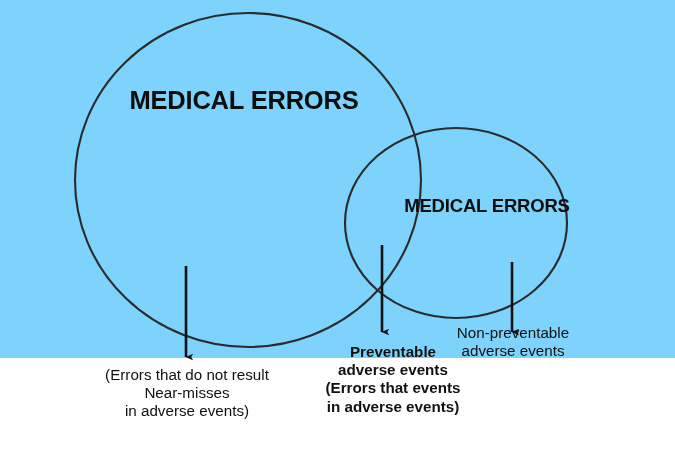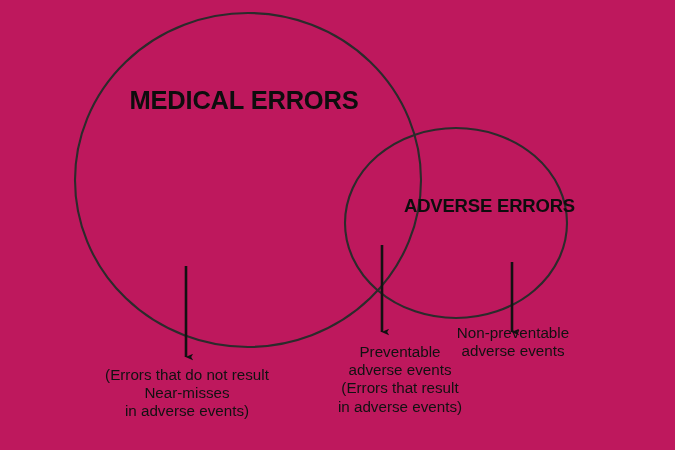--- a/index.html
+++ b/index.html
@@ -11,22 +11,22 @@
   body {
     width: 675px;
     height: 450px;
     overflow: hidden;
     font-family: "Liberation Sans", "DejaVu Sans", sans-serif;
     color: #111111;
   }
   #diagram-root {
     position: relative;
     width: 675px;
-    height: 450px;
-    background: #be185d;
+    height: 358px;
+    background: #7dd3fc;
   }
   #venn-svg {
     position: absolute;
     left: 0;
     top: 0;
     width: 675px;
     height: 450px;
     display: block;
   }
   .set-title {
@@ -61,23 +61,24 @@
   }
   .callout-label .cl-line {
     display: block;
   }
   #label-near-misses {
     left: 46px;
     top: 366px;
     width: 282px;
   }
   #label-preventable {
-    left: 313px;
+    left: 306px;
     top: 343px;
     width: 174px;
+    font-weight: bold;
   }
   #label-non-preventable {
     left: 434px;
     top: 324px;
     width: 158px;
   }
 </style>
 </head>
 <body>
 
@@ -97,34 +98,34 @@
     <line x1="186" y1="266" x2="186" y2="357" stroke="#111111" stroke-width="2.6" marker-end="url(#arrowhead)"></line>
 
     <line x1="382" y1="245" x2="382" y2="332" stroke="#111111" stroke-width="2.6" marker-end="url(#arrowhead)"></line>
 
     <line x1="512" y1="262" x2="512" y2="332" stroke="#111111" stroke-width="2.6" marker-end="url(#arrowhead)"></line>
   </svg>
 
   <div class="set-title" id="title-medical-errors">MEDICAL ERRORS</div>
 
   <div class="set-title" id="title-adverse-events">
-    <span class="cl-line">ADVERSE</span>
+    <span class="cl-line">MEDICAL</span>
     <span class="cl-line">ERRORS</span>
   </div>
 
   <div class="callout-label" id="label-near-misses">
     <span class="cl-line">(Errors that do not result</span>
     <span class="cl-line">Near-misses</span>
     <span class="cl-line">in adverse events)</span>
   </div>
 
   <div class="callout-label" id="label-preventable">
     <span class="cl-line">Preventable</span>
     <span class="cl-line">adverse events</span>
-    <span class="cl-line">(Errors that result</span>
+    <span class="cl-line">(Errors that events</span>
     <span class="cl-line">in adverse events)</span>
   </div>
 
   <div class="callout-label" id="label-non-preventable">
     <span class="cl-line">Non-preventable</span>
     <span class="cl-line">adverse events</span>
   </div>
 
 </div>
 

